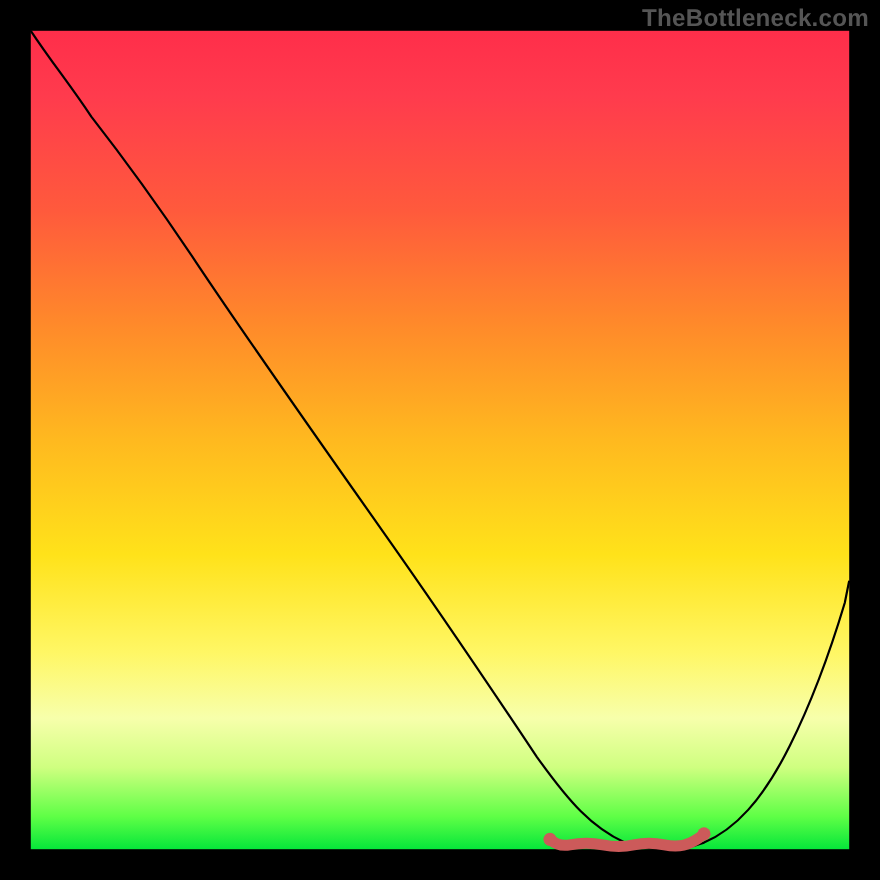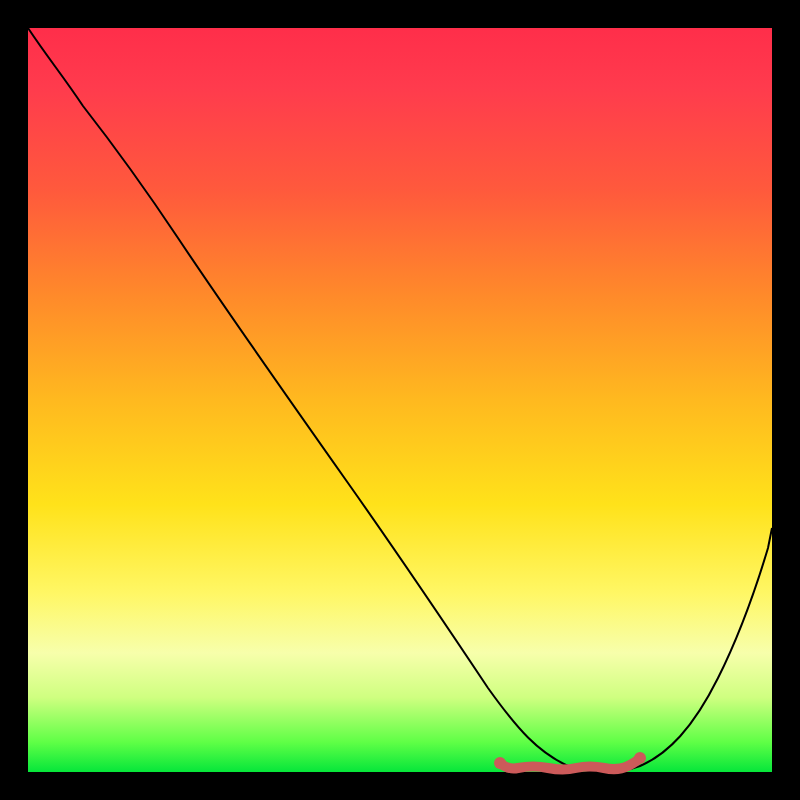--- a/index.html
+++ b/index.html
@@ -70,20 +70,21 @@
     stroke-linejoin: round;
   }
   .marker-dot {
     fill: #cc5a5a;
   }
 </style>
 </head>
 <body>
 
 <div class="container">
+  <div class="watermark">TheBottleneck.com</div>
 
   <div class="plot-area">
     <svg viewBox="0 0 744 744">
 
       <path class="curve" d="M 0 0
                C 20 30, 35 48, 55 78
                C 80 110, 110 150, 150 210
                C 200 285, 260 370, 320 455
                C 380 540, 420 600, 460 660
                C 490 702, 510 724, 540 738

